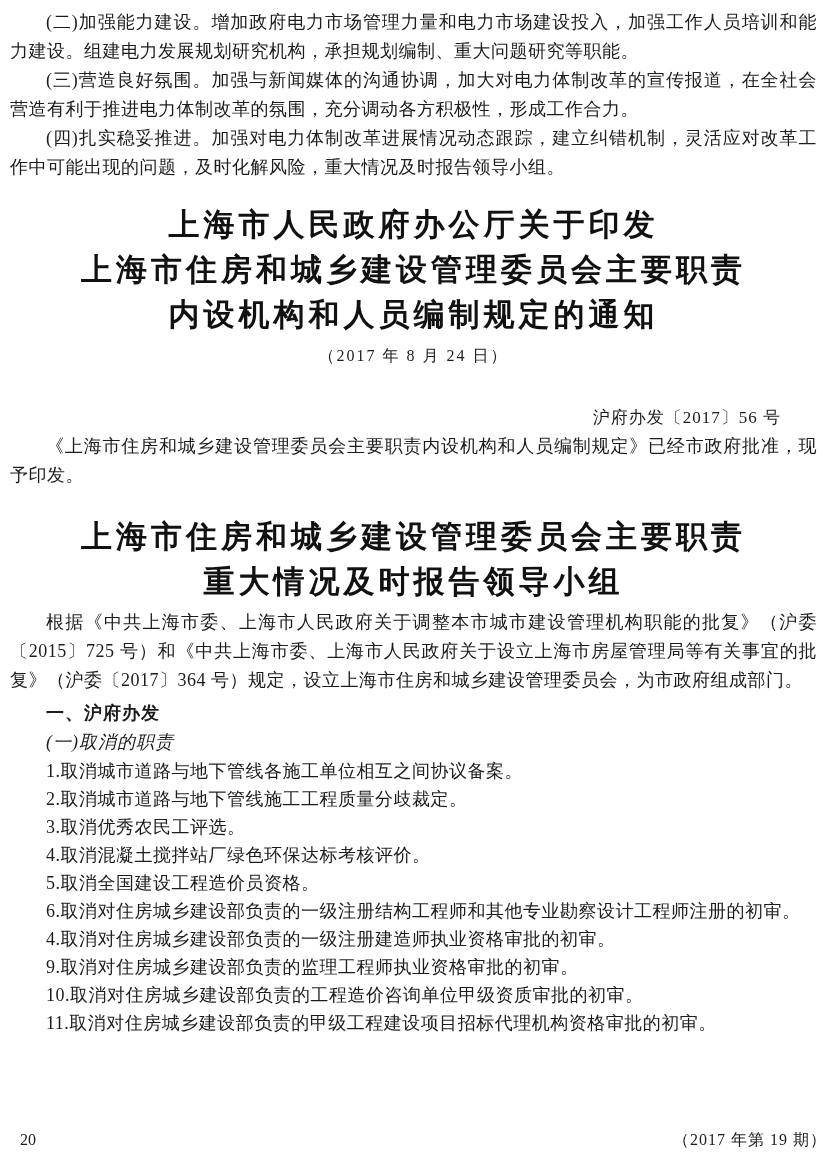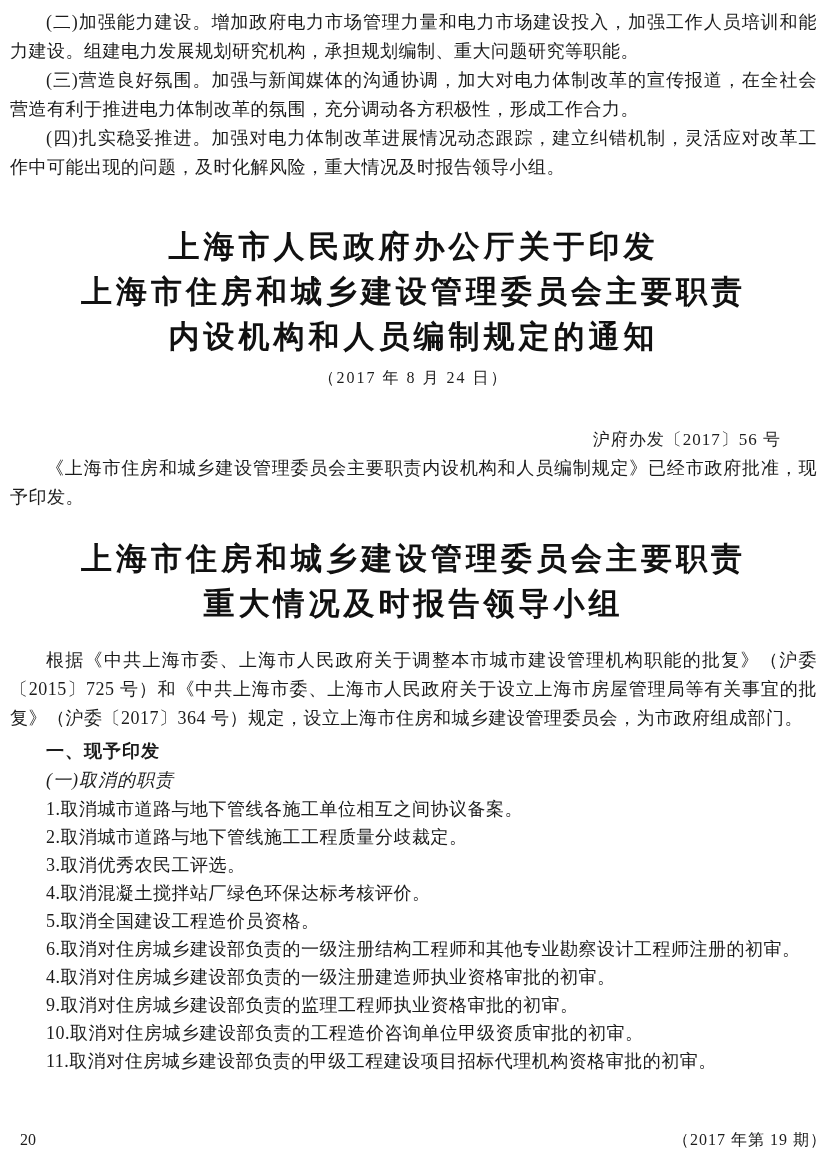--- a/index.html
+++ b/index.html
@@ -32,21 +32,21 @@
   }
   .doc-title {
     margin: 0;
     text-align: center;
     font-weight: bold;
     font-size: 31px;
     line-height: 45px;
     letter-spacing: 4px;
     color: #111;
   }
-  .title-block-1 { margin-top: 42px; }
+  .title-block-1 { margin-top: 20px; }
   .title-block-2 { margin-top: 24px; }
   .doc-date {
     margin: 8px 0 0 0;
     text-align: center;
     font-size: 16px;
     line-height: 22px;
     letter-spacing: 2px;
   }
   .doc-number {
     margin: 36px 0 0 0;
@@ -56,21 +56,21 @@
     line-height: 29px;
     letter-spacing: 1px;
   }
   .salutation {
     margin: 8px 0 0 0;
     font-size: 18px;
     line-height: 29px;
     text-indent: 0;
     letter-spacing: 0.5px;
   }
-  .basis { margin-top: 20px; }
+  .basis { margin-top: 4px; }
   .section-heading {
     margin: 4px 0 0 0;
     font-size: 18px;
     line-height: 29px;
     text-indent: 2em;
     font-weight: bold;
     font-family: "Liberation Sans", "DejaVu Sans", sans-serif;
     letter-spacing: 1px;
   }
   .subsection-heading {
@@ -129,21 +129,21 @@
 
   <p class="para">《上海市住房和城乡建设管理委员会主要职责内设机构和人员编制规定》已经市政府批准，现予印发。</p>
 
   <header class="title-block-2">
     <div class="doc-title">上海市住房和城乡建设管理委员会主要职责</div>
     <div class="doc-title">重大情况及时报告领导小组</div>
   </header>
 
   <p class="para basis">根据《中共上海市委、上海市人民政府关于调整本市城市建设管理机构职能的批复》（沪委〔2015〕725 号）和《中共上海市委、上海市人民政府关于设立上海市房屋管理局等有关事宜的批复》（沪委〔2017〕364 号）规定，设立上海市住房和城乡建设管理委员会，为市政府组成部门。</p>
 
-  <p class="section-heading">一、现予印发</p>
+  <p class="section-heading">一、沪府办发</p>
 
   <p class="subsection-heading">(一)取消的职责</p>
 
   <section>
     <p class="item">1.取消城市道路与地下管线各施工单位相互之间协议备案。</p>
     <p class="item">2.取消城市道路与地下管线施工工程质量分歧裁定。</p>
     <p class="item">3.取消优秀农民工评选。</p>
     <p class="item">4.取消混凝土搅拌站厂绿色环保达标考核评价。</p>
     <p class="item">5.取消全国建设工程造价员资格。</p>
     <p class="item">6.取消对住房城乡建设部负责的一级注册结构工程师和其他专业勘察设计工程师注册的初审。</p>

